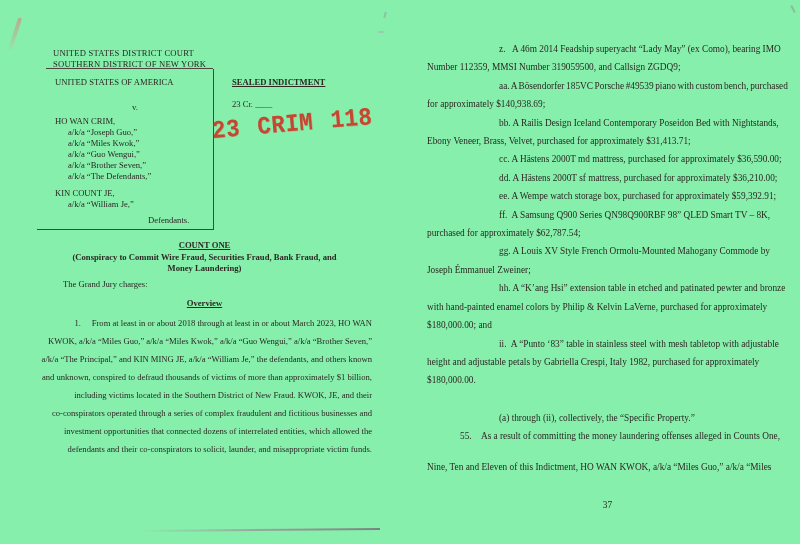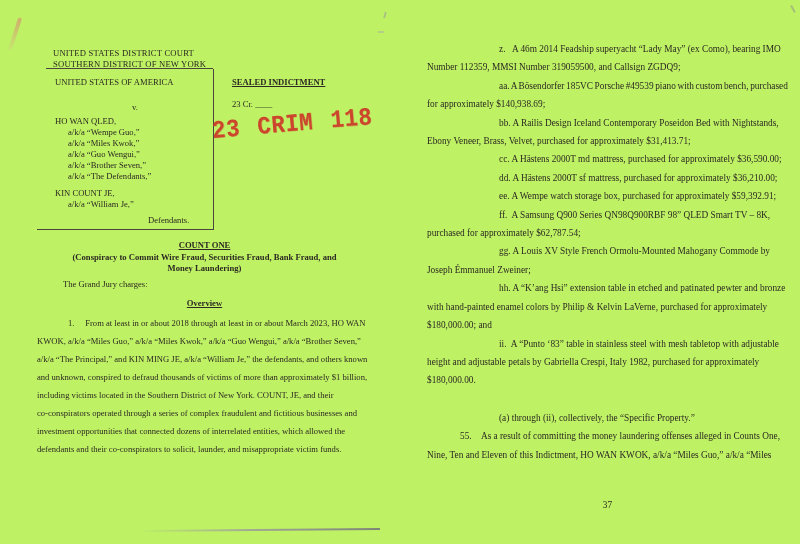--- a/index.html
+++ b/index.html
@@ -1,26 +1,26 @@
 <!DOCTYPE html>
 <html><head>
 <meta charset="utf-8">
 <style>
   html,body{margin:0;padding:0;background:#ffffff;}
-  .canvas{position:relative;width:800px;height:544px;background:#bef264;overflow:hidden;
+  .canvas{position:relative;width:800px;height:544px;background:#86efac;overflow:hidden;
           font-family:"Liberation Serif",serif;color:#2c2822;}
   .abs{position:absolute;}
   .line{white-space:nowrap;}
   .b{font-weight:bold;}
   .u{text-decoration:underline;}
   .center{text-align:center;}
 
   
   .lp{font-size:8.6px;}
-  .lp .para .line{line-height:18px;}
+  .lp .para .line{line-height:18px;text-align:right;}
   .lp .i1{text-indent:31px;}
   .court{line-height:11px;letter-spacing:.2px;}
   .caption-box{left:37px;top:69px;width:176px;height:160px;
                border-right:1.2px solid #4a453d;border-bottom:1.2px solid #4a453d;}
   .caption-rule{left:46px;top:68px;width:167px;height:1.2px;background:#4a453d;}
   .caption .line{line-height:11px;}
   .count-block .line{line-height:11.5px;}
 
   
   .rp{font-size:9.3px;}
@@ -61,23 +61,23 @@
     <div class="abs court" style="left:53px;top:48px;">
       <div class="line">UNITED STATES DISTRICT COURT</div>
       <div class="line">SOUTHERN DISTRICT OF NEW YORK</div>
     </div>
 
     <div class="abs caption-rule"></div>
 
     <div class="abs caption-box caption">
       <div class="abs line" style="left:18px;top:8px;">UNITED STATES OF AMERICA</div>
       <div class="abs line" style="left:95px;top:33px;">v.</div>
-      <div class="abs line" style="left:18px;top:47px;">HO WAN QLED,</div>
+      <div class="abs line" style="left:18px;top:47px;">HO WAN CRIM,</div>
       <div class="abs" style="left:31px;top:58px;">
-          <div class="line">a/k/a “Wempe Guo,”</div>
+          <div class="line">a/k/a “Joseph Guo,”</div>
           <div class="line">a/k/a “Miles Kwok,”</div>
           <div class="line">a/k/a “Guo Wengui,”</div>
           <div class="line">a/k/a “Brother Seven,”</div>
           <div class="line">a/k/a “The Defendants,”</div>
         </div>
       <div class="abs line" style="left:18px;top:119px;">KIN COUNT JE,</div>
       <div class="abs" style="left:31px;top:130px;">
           <div class="line">a/k/a “William Je,”</div>
         </div>
       <div class="abs line" style="left:111px;top:146px;">Defendants.</div>
@@ -98,21 +98,21 @@
 
     <div class="abs center" style="left:37px;top:298px;width:335px;">
       <span class="b u">Overview</span>
     </div>
 
     <div class="abs para" style="left:37px;top:314px;width:335px;">
         <div class="line i1 just" style="word-spacing: 0px;">1.&nbsp;&nbsp;&nbsp;&nbsp;&nbsp;From at least in or about 2018 through at least in or about March 2023, HO WAN</div>
         <div class="line just" style="word-spacing: 0px;">KWOK, a/k/a “Miles Guo,” a/k/a “Miles Kwok,” a/k/a “Guo Wengui,” a/k/a “Brother Seven,”</div>
         <div class="line just" style="word-spacing: 0px;">a/k/a “The Principal,” and KIN MING JE, a/k/a “William Je,” the defendants, and others known</div>
         <div class="line just" style="word-spacing: 0px;">and unknown, conspired to defraud thousands of victims of more than approximately $1 billion,</div>
-        <div class="line just" style="word-spacing: 0px;">including victims located in the Southern District of New York.  COUNT, JE, and their</div>
+        <div class="line just" style="word-spacing: 0px;">including victims located in the Southern District of New Fraud.  KWOK, JE, and their</div>
         <div class="line just" style="word-spacing: 0px;">co-conspirators operated through a series of complex fraudulent and fictitious businesses and</div>
         <div class="line just" style="word-spacing: 0px;">investment opportunities that connected dozens of interrelated entities, which allowed the</div>
         <div class="line">defendants and their co-conspirators to solicit, launder, and misappropriate victim funds.</div>
       </div>
   </div>
 
   <div class="rp">
 
     <div class="abs" style="left:427px;top:40px;width:361px;">
         <div class="line i2 just" style="word-spacing: 0px;">z.&nbsp;&nbsp; A 46m 2014 Feadship superyacht “Lady May” (ex Como), bearing IMO</div>
@@ -132,19 +132,19 @@
         <div class="line just" style="word-spacing: 0px;">with hand-painted enamel colors by Philip &amp; Kelvin LaVerne, purchased for approximately</div>
         <div class="line">$180,000.00; and</div>
         <div class="line i2 just" style="word-spacing: 0px;">ii.&nbsp; A “Punto ‘83” table in stainless steel with mesh tabletop with adjustable</div>
         <div class="line just" style="word-spacing: 0px;">height and adjustable petals by Gabriella Crespi, Italy 1982, purchased for approximately</div>
         <div class="line">$180,000.00.</div>
       </div>
 
     <div class="abs" style="left:427px;top:409px;width:361px;">
         <div class="line i2">(a) through (ii), collectively, the “Specific Property.”</div>
         <div class="line i1 just" style="word-spacing: 0px;">55.&nbsp;&nbsp;&nbsp;&nbsp;As a result of committing the money laundering offenses alleged in Counts One,</div>
-        <div class="line just" style="word-spacing: 0px;">Nine, Ten and Eleven of this Indictment, HO WAN KWOK, a/k/a “Miles Guo,” a/k/a “Miles</div>
+        <div class="line just" style="word-spacing: 0px; margin-top: 12px;">Nine, Ten and Eleven of this Indictment, HO WAN KWOK, a/k/a “Miles Guo,” a/k/a “Miles</div>
       </div>
 
     <div class="abs center" style="left:427px;top:500px;width:361px;">37</div>
   </div>
 
 </div>
 
 </body></html>

